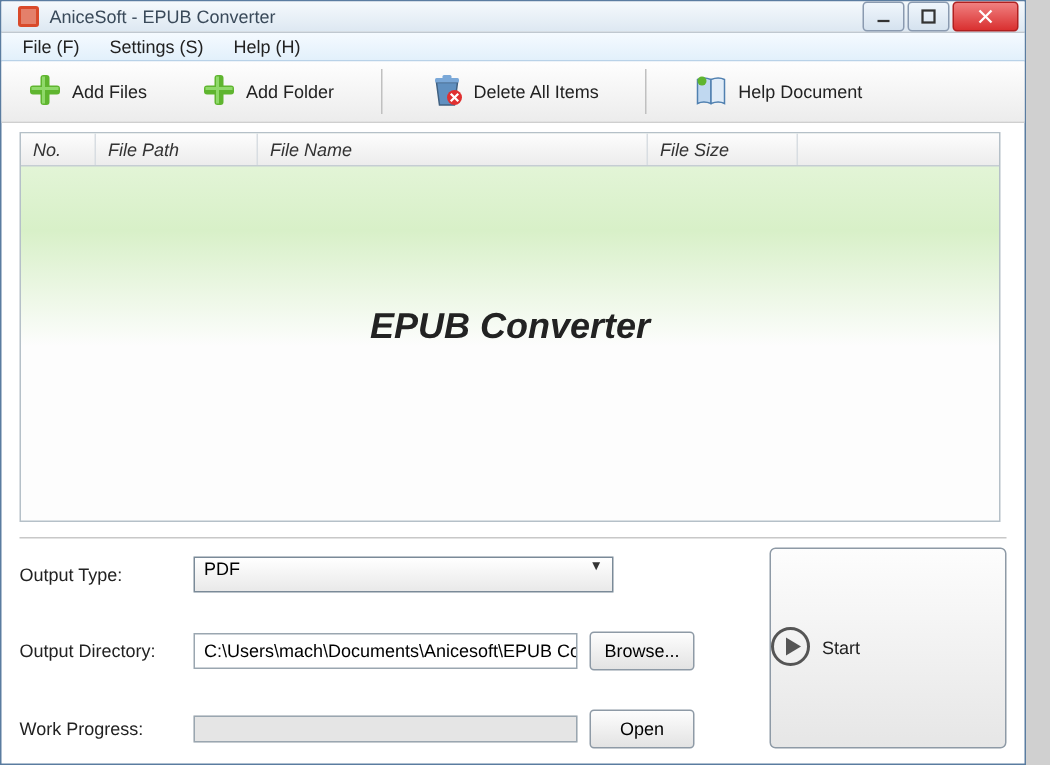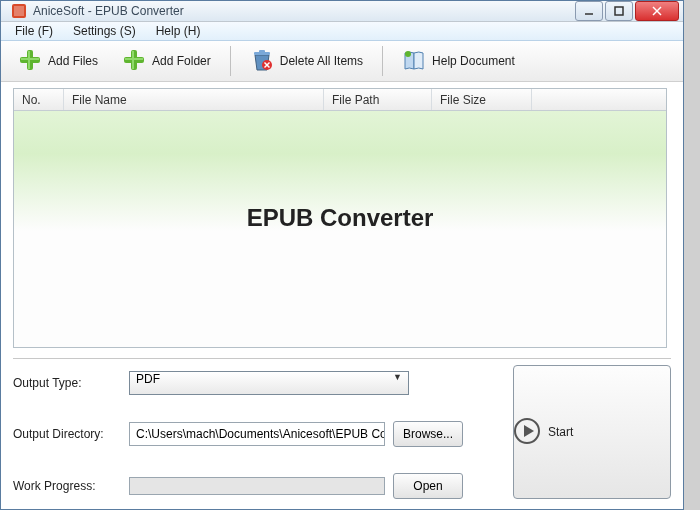--- a/index.html
+++ b/index.html
@@ -7,24 +7,24 @@
 .window { width: 684px; height: 510px; background: #fff; border: 1px solid #5a7ca0; display: flex; flex-direction: column; }
 .titlebar { height: 30px; background: linear-gradient(#f5f9fc, #dde8f2); display: flex; align-items: center; padding: 0 4px; border-bottom: 1px solid #c0c8d0; }
 .titlebar .app-icon { width: 16px; height: 16px; margin: 0 6px; }
 .titlebar .title { flex: 1; color: #3a4a5a; font-size: 12px; }
 .win-controls { display: flex; gap: 2px; }
 .win-btn { width: 28px; height: 20px; border: 1px solid #8a9ab0; border-radius: 3px; background: linear-gradient(#f0f6fc, #d5e2ef); display: flex; align-items: center; justify-content: center; cursor: pointer; }
 .win-btn.close { background: linear-gradient(#f08080, #d93030); border-color: #b02020; color: #fff; width: 44px; }
 .win-btn svg { width: 10px; height: 10px; }
 .menubar { height: 22px; background: linear-gradient(#f5faff, #e2f0fb); border-bottom: 1px solid #b9d2e8; display: flex; padding: 0 4px; font-size: 12px; color: #222; }
 .menubar .menu-item { padding: 2px 10px; cursor: pointer; }
-.toolbar { height: 44px; background: linear-gradient(#fefefe, #ececec); border-bottom: 1px solid #cfcfcf; display: flex; align-items: center; padding: 2px 6px; gap: 2px; }
+.toolbar { height: 44px; background: linear-gradient(#fefefe, #ececec); border-bottom: 1px solid #cfcfcf; display: flex; align-items: center; padding: 2px 6px; gap: 14px; }
 .tool-btn { height: 36px; display: flex; align-items: center; padding: 0 10px; border: 1px solid transparent; border-radius: 3px; cursor: pointer; gap: 6px; font-size: 12px; color: #222; }
 .tool-sep { width: 1px; height: 30px; background: #c0c0c0; margin: 0 6px; }
-.file-area { flex: 0 0 260px; margin: 6px 16px 4px 12px; border: 1px solid #b5c0c8; background: linear-gradient(#e8f7de 0%, #d8f0c8 25%, #fdfdfd 55%, #fdfdfd 100%); position: relative; }
+.file-area { flex: 0 0 260px; margin: 6px 16px 4px 12px; border: 1px solid #b5c0c8; background: linear-gradient(#e8f7de 0%, #d8f0c8 25%, #fdfdfd 55%, #fdfdfd 100%); position: relative; font-style: italic; }
 .file-header { height: 22px; background: linear-gradient(#fdfdfd, #ececec); border-bottom: 1px solid #c5cdd3; display: flex; align-items: center; font-size: 12px; color: #333; }
 .file-header .col { padding: 0 8px; border-right: 1px solid #d8dde2; height: 100%; display: flex; align-items: center; }
 .col-no { width: 50px; } .col-name { width: 260px; } .col-path { width: 108px; } .col-size { width: 100px; } .col-status { flex: 1; border-right: none; }
 .watermark { position: absolute; top: 50%; left: 50%; transform: translate(-50%, -50%); font-size: 24px; font-weight: bold; color: #222; }
 .hr { height: 1px; background: #c8c8c8; margin: 6px 12px; }
 .bottom { display: flex; margin: 0 12px 10px 12px; gap: 12px; }
 .settings { flex: 1; display: flex; flex-direction: column; gap: 26px; padding-top: 6px; }
 .row { display: flex; align-items: center; gap: 8px; }
 .row label { width: 108px; font-size: 12px; color: #222; }
 .select { flex: 1; height: 24px; border: 1px solid #7a8a98; background: linear-gradient(#fff, #e9e9e9); padding: 0 6px; display: flex; align-items: flex-start; justify-content: space-between; cursor: pointer; max-width: 280px; }
@@ -113,22 +113,22 @@
             <path d="M12 5 Q17 3 21 5 L21 21 Q17 19 12 21 Z" fill="#e0ecf8" stroke="#5080b0"></path>
             <circle cx="6" cy="6" r="3" fill="#5fb52f"></circle>
           </svg></span>
       <span>Help Document</span>
     </div>
   </div>
 
   <div class="file-area">
     <div class="file-header">
       <div class="col col-no">No.</div>
+      <div class="col col-path">File Path</div>
       <div class="col col-name">File Name</div>
-      <div class="col col-path">File Path</div>
       <div class="col col-size">File Size</div>
     </div>
     <div class="watermark">EPUB Converter</div>
   </div>
 
   <div class="hr"></div>
 
   <div class="bottom">
     <div class="settings">
       <div class="row">

